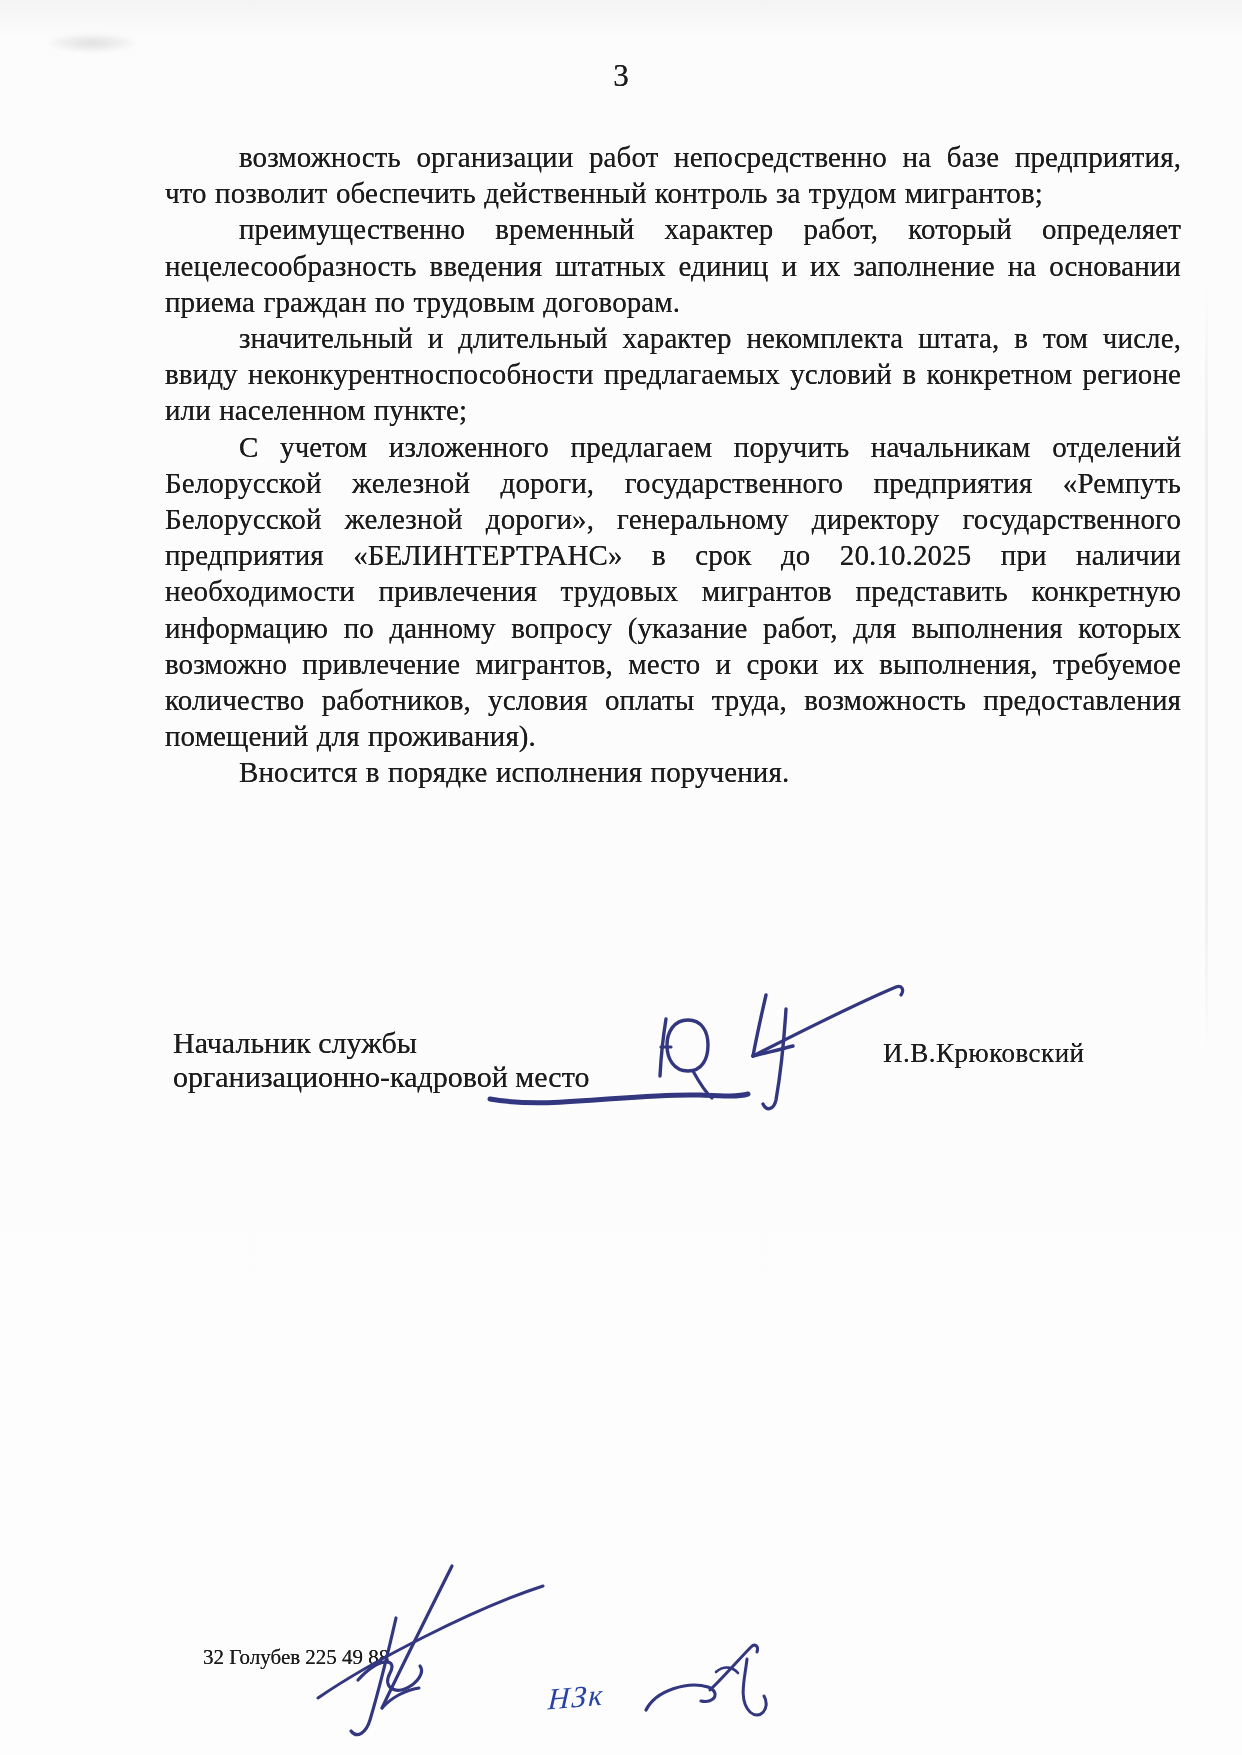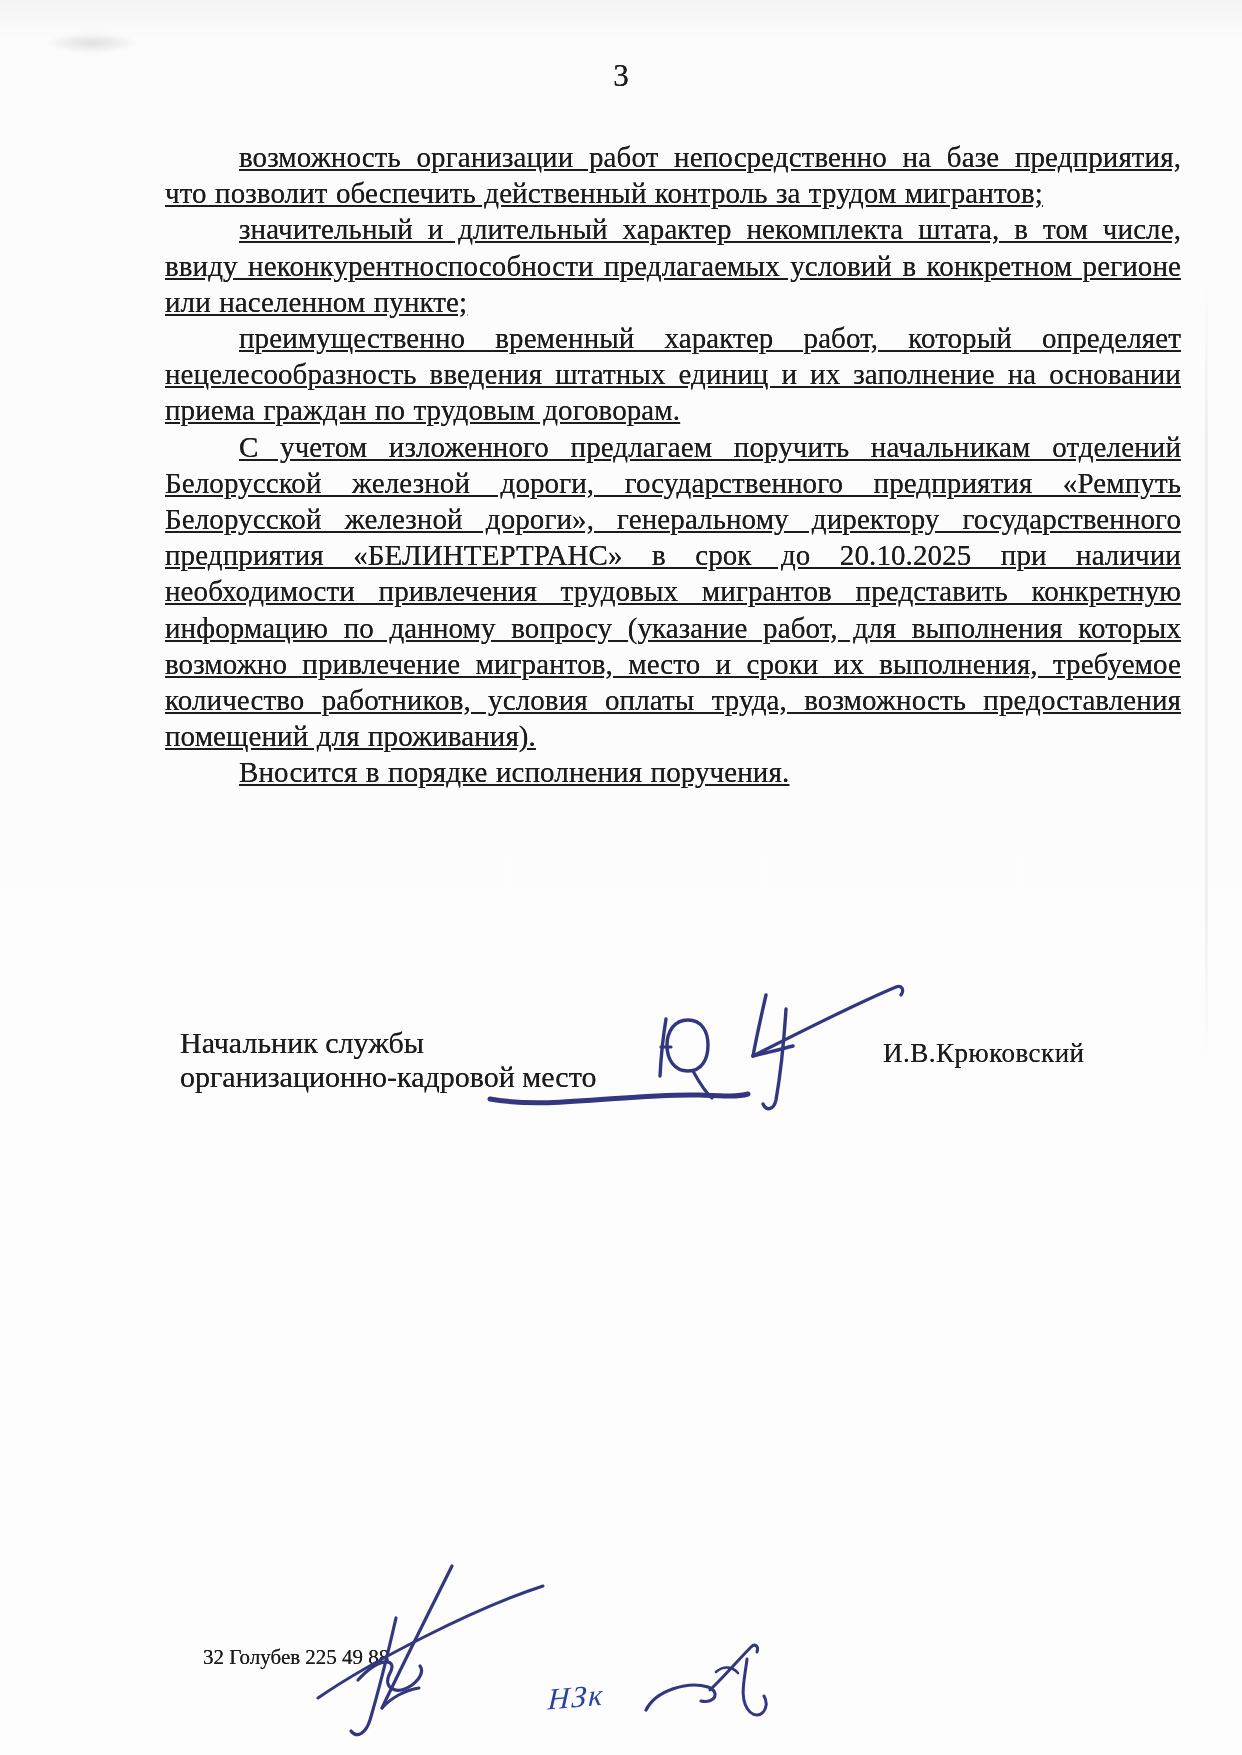--- a/index.html
+++ b/index.html
@@ -39,24 +39,23 @@
     line-height:36.2px;
     text-align:justify;
     text-align-last:left;
     letter-spacing:.1px;
     word-spacing:1px;
     text-shadow:0 0 .45px currentColor;
   }
   .body-text p{
     margin:0;
     text-indent:74px;
-    text-decoration:underline;
   }
   .sig-title{
-    position:absolute;left:180px;
+    position:absolute;left:173px;
     font-size:30px;
     text-shadow:0 0 .45px currentColor;
     white-space:nowrap;
   }
   .sig-title.line1{top:1026px;}
   .sig-title.line2{top:1060px;}
   .sig-name{
     position:absolute;left:883px;top:1038px;
     font-size:27px;
     letter-spacing:.5px;
@@ -96,22 +95,22 @@
 
 <div class="page">
 
   <div class="smudge"></div>
   <div class="edge-right"></div>
 
   <div class="page-number">3</div>
 
   <div class="body-text">
     <p>возможность организации работ непосредственно на базе предприятия, что позволит обеспечить действенный контроль за трудом мигрантов;</p>
+    <p>преимущественно временный характер работ, который определяет нецелесообразность введения штатных единиц и их заполнение на основании приема граждан по трудовым договорам.</p>
     <p>значительный и длительный характер некомплекта штата, в том числе, ввиду  неконкурентноспособности предлагаемых условий в конкретном регионе или населенном пункте;</p>
-    <p>преимущественно временный характер работ, который определяет нецелесообразность введения штатных единиц и их заполнение на основании приема граждан по трудовым договорам.</p>
     <p>С учетом изложенного предлагаем поручить начальникам отделений Белорусской железной дороги, государственного предприятия «Ремпуть Белорусской железной дороги», генеральному директору государственного предприятия «БЕЛИНТЕРТРАНС» в срок до 20.10.2025 при наличии необходимости привлечения трудовых мигрантов представить конкретную информацию по данному вопросу (указание работ, для выполнения которых возможно привлечение мигрантов, место и сроки их выполнения, требуемое количество работников, условия оплаты труда, возможность предоставления помещений для проживания).</p>
     <p>Вносится в порядке исполнения поручения.</p>
   </div>
 
   <div class="sig-title line1">Начальник службы</div>
   <div class="sig-title line2">организационно-кадровой место</div>
 
   <svg class="ink main-sig" width="430" height="135" viewBox="0 0 430 135">
     <path d="M 10 116 C 70 127, 150 110, 220 112 C 242 113, 258 114, 268 111" stroke-width="5"></path>
     <path d="M 186 36 C 183 54, 181 74, 180 93" stroke-width="3.4"></path>

